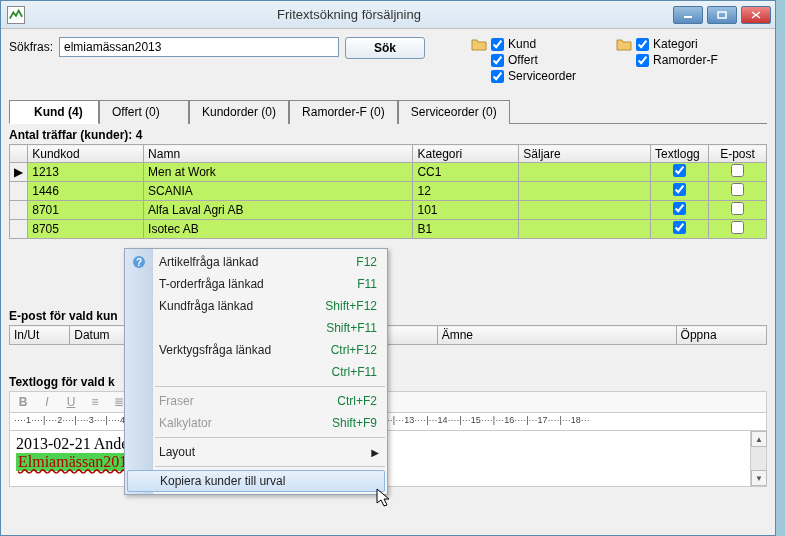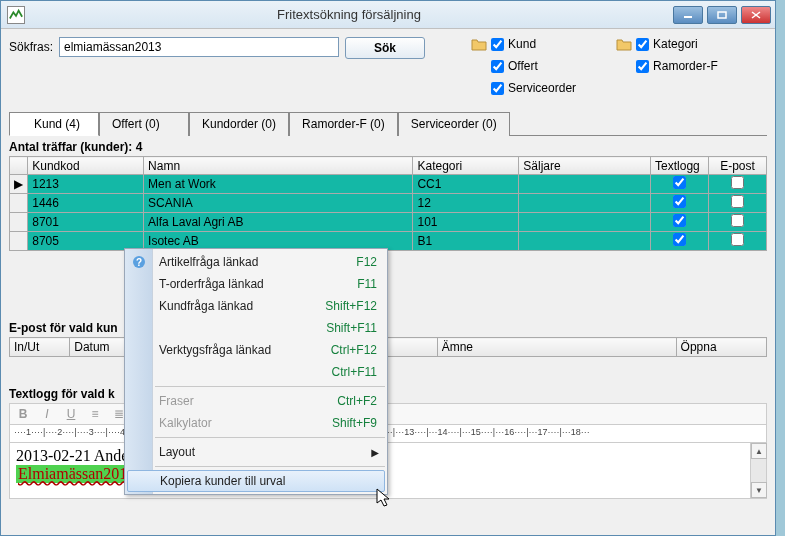--- a/index.html
+++ b/index.html
@@ -64,46 +64,46 @@
     height:22px;
     border:1px solid #7a9ab8;
     background: linear-gradient(#fefefe,#e4ecf4);
     border-radius:3px;
     font-size:12px;
     cursor:pointer;
     padding: 0 28px;
     font-weight:bold;
   }
   .checkcols { display:flex; gap:40px; margin-left:40px; }
-  .checkcol { display:flex; flex-direction:column; gap:8px; }
+  .checkcol { display:flex; flex-direction:column; gap:2px; }
   .checkrow { display:flex; align-items:center; gap:4px; }
   .folder-icon {
     width:16px; height:14px;
     display:inline-block;
   }
   .checkrow input[type=checkbox]{ width:13px; height:13px; }
   .tabs {
     display:flex; margin-top:16px;
     border-bottom:1px solid #888;
   }
   .tab {
     padding:4px 12px;
     border:1px solid #888;
     border-bottom:none;
     background:#f0f0f0;
     margin-right:0px;
     position:relative; top:1px;
     cursor:pointer;
     min-width:90px;
   }
-  .tab.active { background:#fff; font-weight:normal; border-bottom:1px solid #fff;padding-left:24px;}
+  .tab.active { background:#fff; font-weight:bold; border-bottom:1px solid #fff;padding-left:24px;}
   .subheader { font-weight:bold; margin-top:4px; }
   table.grid {
     width:100%; border-collapse:collapse; margin-top:2px;
-    background:#14b8a6;
+    background:#bef264;
   }
   table.grid th, table.grid td {
     border:1px solid #aaa;
     padding:1px 4px;
     font-size:12px;
     text-align:left;
     height:18px;
   }
   table.grid th {
     background: linear-gradient(#fafafa,#e8e8e8);

